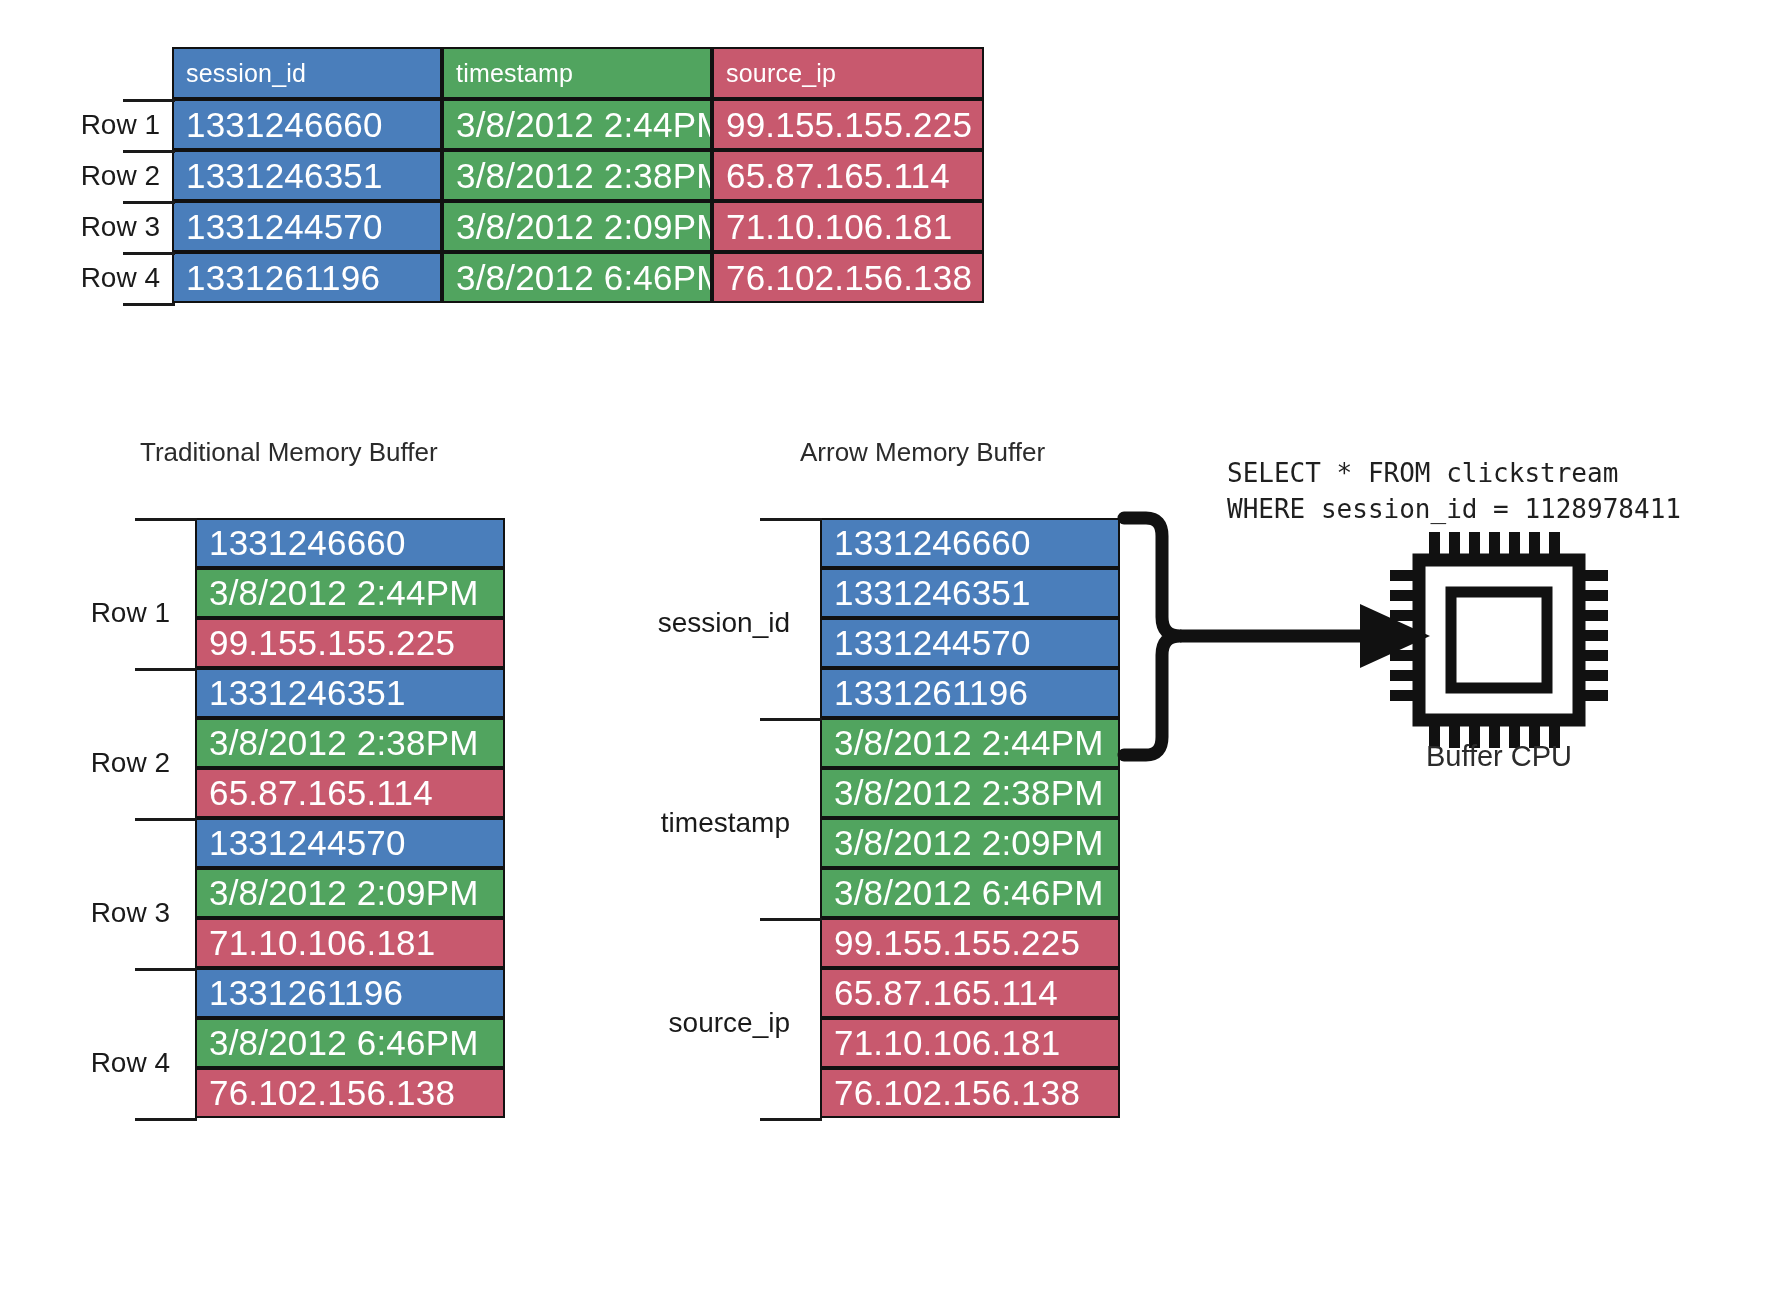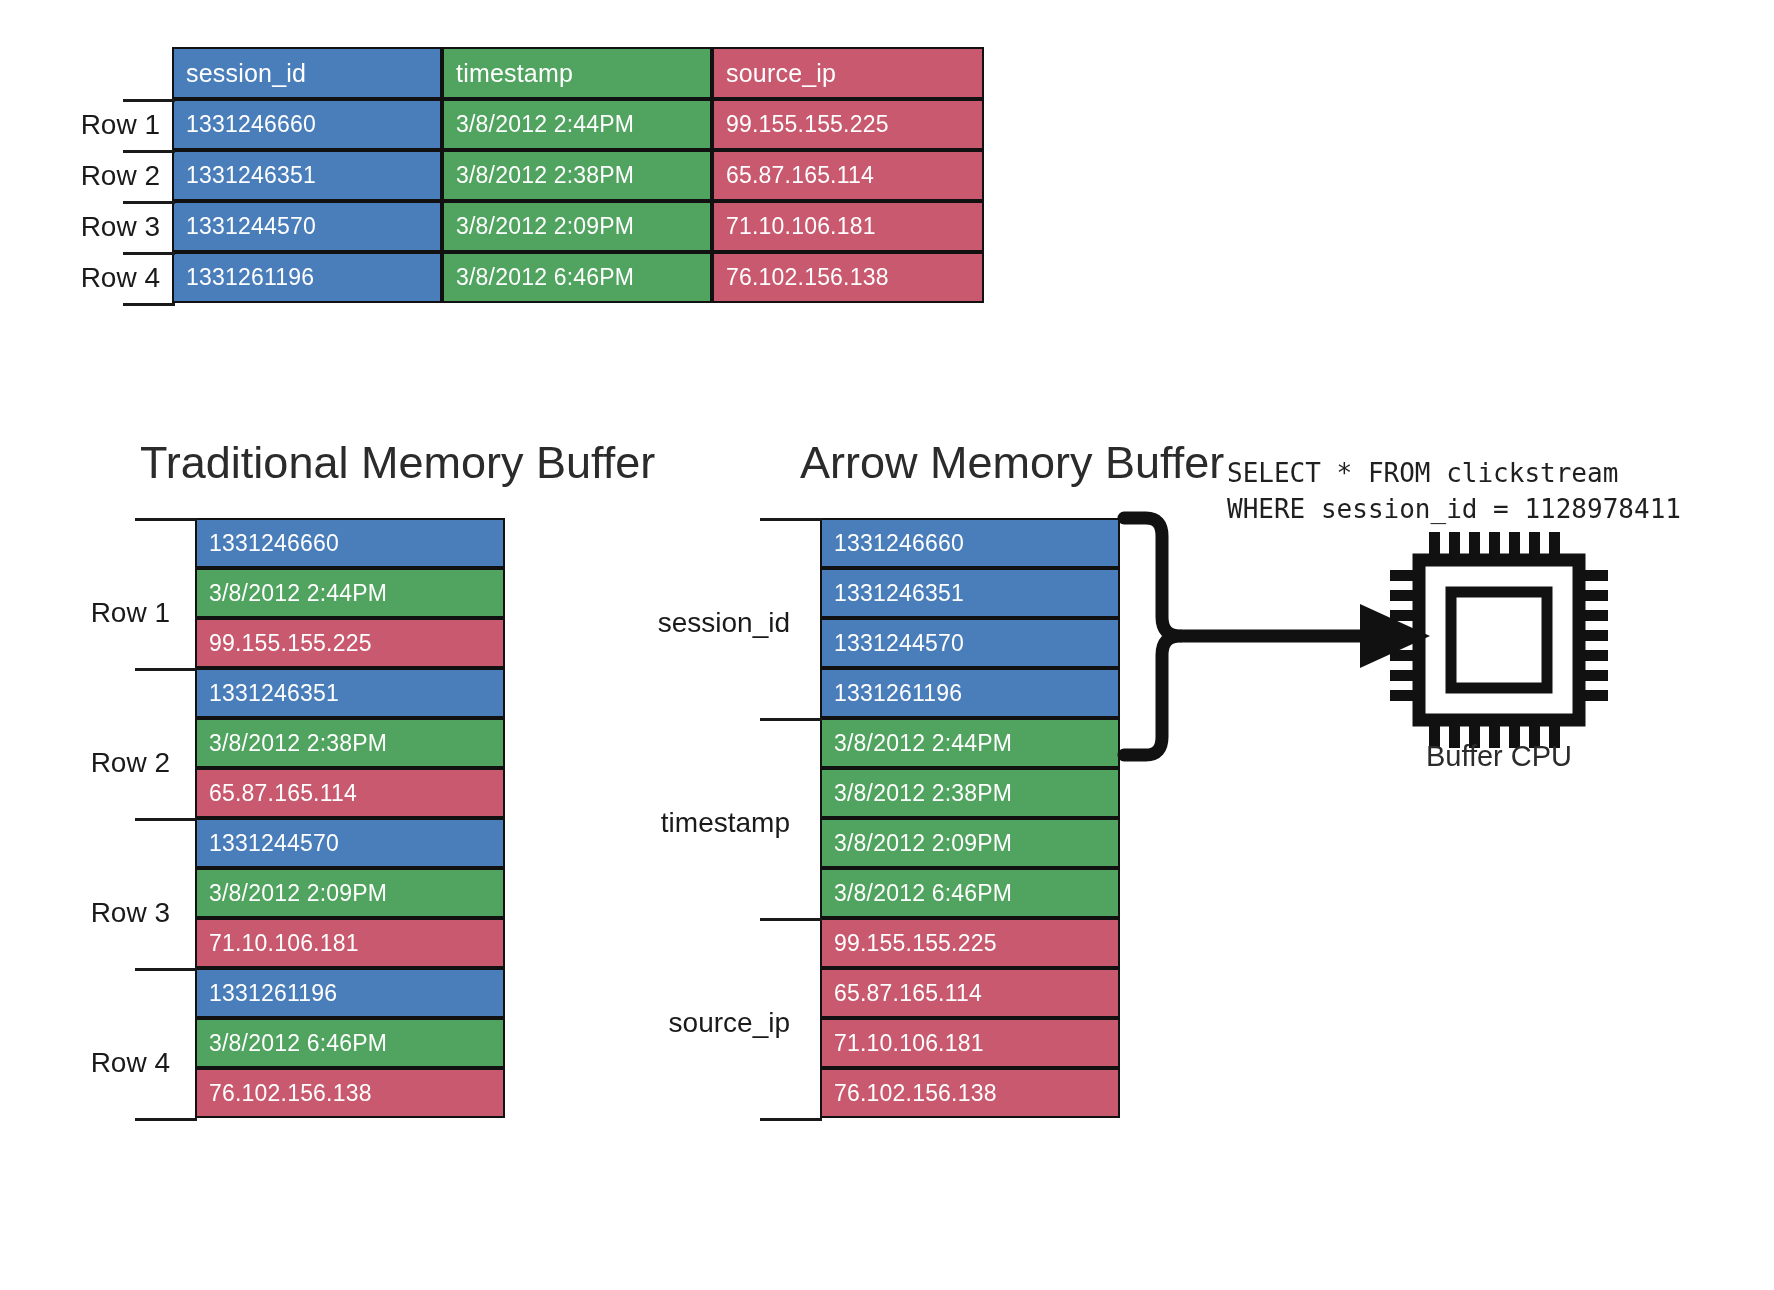--- a/index.html
+++ b/index.html
@@ -21,21 +21,21 @@
   }
 
   
   .cell {
     position: absolute;
     box-sizing: border-box;
     border: 2px solid #111111;
     display: flex;
     align-items: center;
     color: #ffffff;
-    font-size: 23px;
+    font-size: 35px;
     letter-spacing: .2px;
     padding-left: 12px;
     white-space: nowrap;
     overflow: hidden;
   }
   .c-blue  { background: #4a7ebb; }
   .c-green { background: #51a45f; }
   .c-red   { background: #c8596e; }
 
   
@@ -50,21 +50,21 @@
   }
   .tick {
     position: absolute;
     height: 0;
     border-top: 3px solid #1a1a1a;
   }
 
   
   .section-title {
     position: absolute;
-    font-size: 45px;
+    font-size: 26px;
     color: #2b2b2b;
     white-space: nowrap;
   }
 
   
   .collabel {
     position: absolute;
     font-size: 28px;
     color: #1a1a1a;
     text-align: right;

